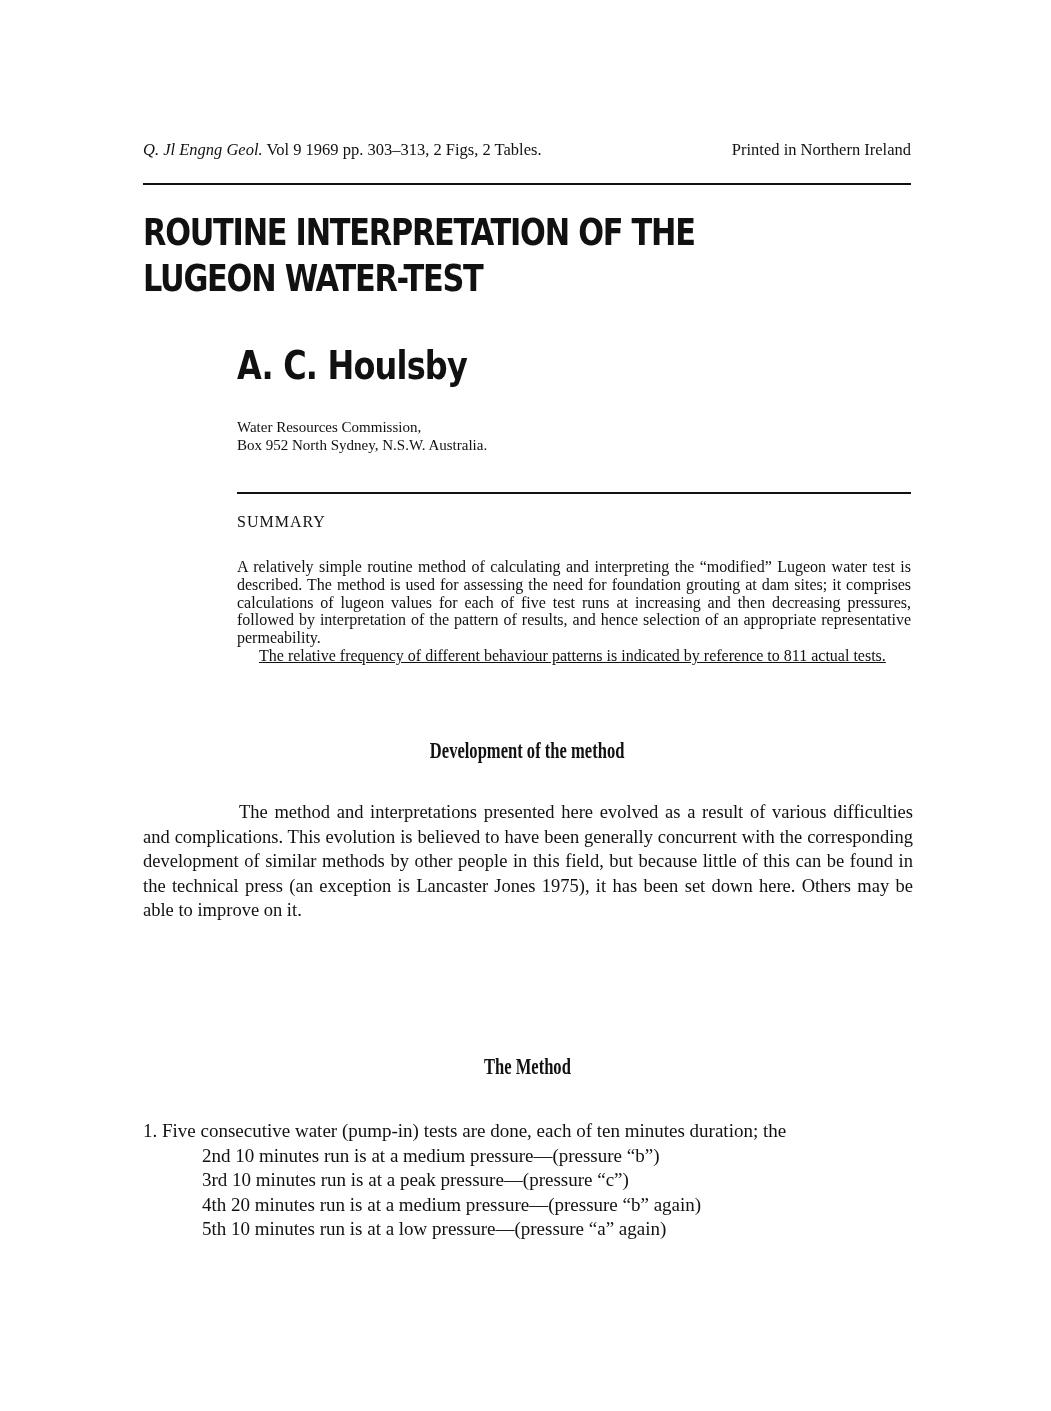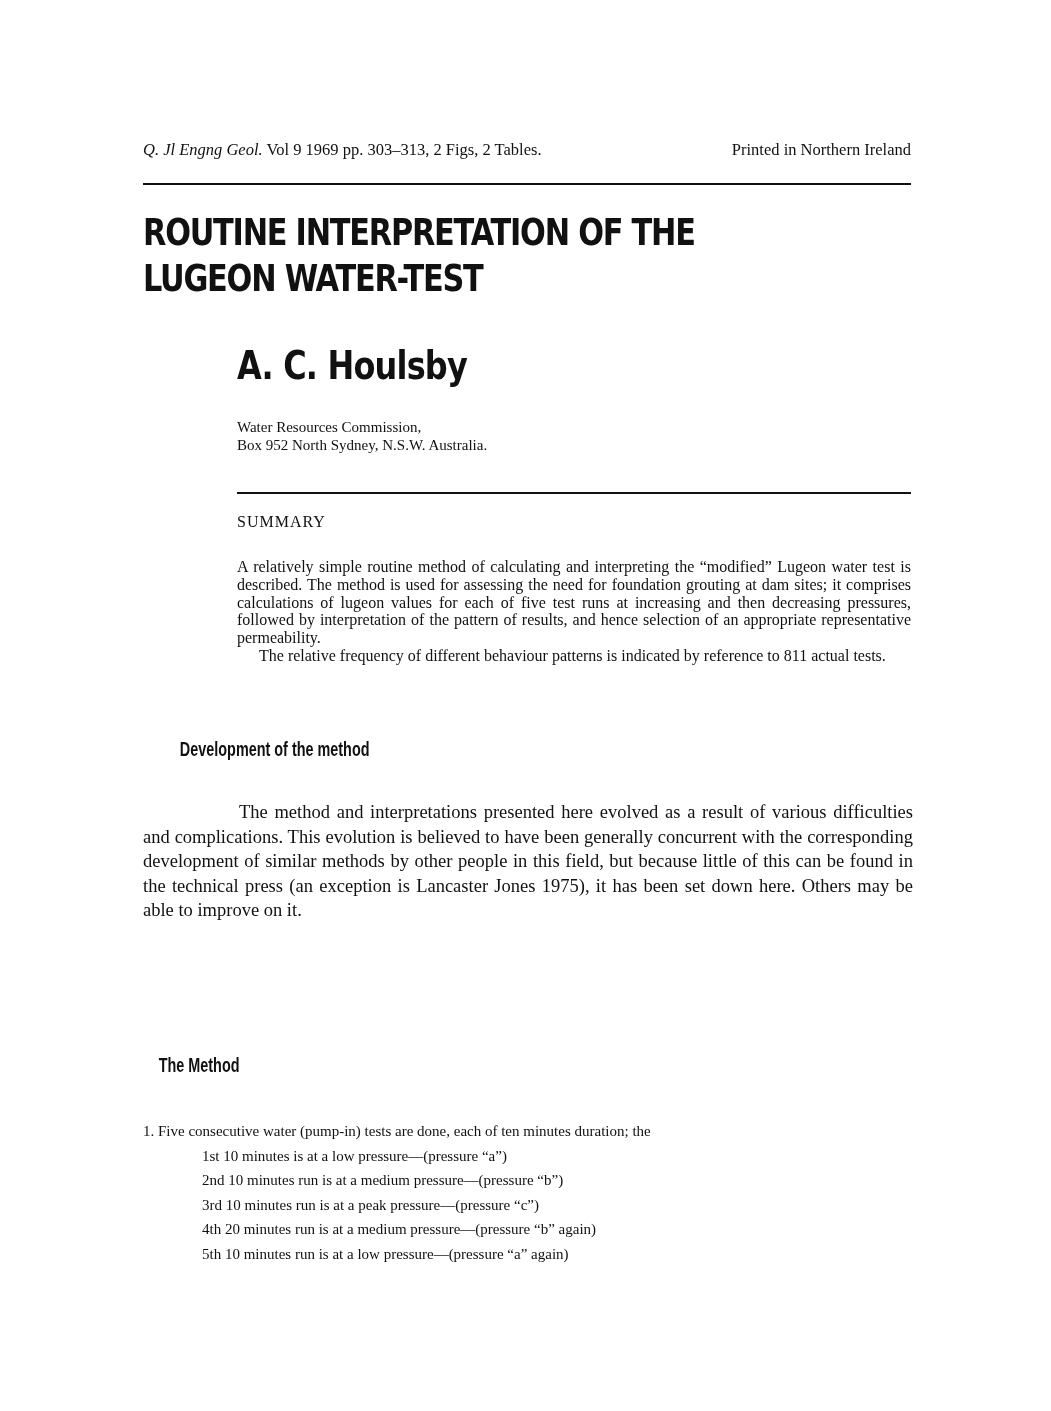--- a/index.html
+++ b/index.html
@@ -9,30 +9,30 @@
   .journal-line .cite { position: absolute; left: 0; top: 0; white-space: nowrap; }
   .journal-line .printed { position: absolute; right: 0; top: 0; white-space: nowrap; }
   .rule-top { left: 143px; top: 183px; width: 768px; height: 2px; background: #111; }
   .title { left: 143px; top: 210px; font-family: "DejaVu Sans", sans-serif; font-weight: bold; font-size: 37px; line-height: 46px; letter-spacing: -1.5px; transform: scaleX(0.82); transform-origin: left top; white-space: nowrap; }
   .author { left: 237px; top: 343px; font-family: "DejaVu Sans", sans-serif; font-weight: bold; font-size: 39px; letter-spacing: -1px; transform: scaleX(0.82); transform-origin: left top; white-space: nowrap; }
   .affil { left: 237px; top: 418px; font-size: 15px; line-height: 18px; }
   .rule-mid { left: 237px; top: 492px; width: 674px; height: 2px; background: #111; }
   .summary-head { left: 237px; top: 513px; font-size: 16px; letter-spacing: 1px; }
   .summary { left: 237px; top: 558px; width: 674px; font-size: 16px; line-height: 17.8px; text-align: justify; }
   .summary p { margin: 0; }
-  .summary p.indent { text-indent: 22px; }
-  .section-head { left: 143px; width: 768px; font-family: Liberation Sans, sans-serif; font-weight: bold; font-size: 20px; }
+  .summary p.indent { text-indent: 22px; text-decoration: underline; }
+  .section-head { left: 143px; width: 768px; text-align: center; font-family: Liberation Serif, serif; font-weight: bold; font-size: 23px; }
   .section-head span { display: inline-block; transform: scaleX(0.72); }
   .sec1 { top: 738px; }
   .sec2 { top: 1054px; }
   .body { left: 143px; top: 800px; width: 770px; font-size: 18.5px; line-height: 24.6px; text-align: justify; }
   .body p { margin: 0; }
   .body p.first { text-indent: 96px; }
   .body p.indent { text-indent: 38px; }
-  .list { left: 143px; top: 1119px; width: 780px; font-size: 15px; line-height: 24.6px; }
+  .list { left: 143px; top: 1119px; width: 780px; font-size: 19px; line-height: 24.6px; }
   .list .item { white-space: nowrap; }
   .list .sub { padding-left: 59px; white-space: nowrap; }
 </style>
 </head>
 <body>
 
 <div class="abs journal-line">
   <span class="cite"><i>Q. Jl Engng Geol.</i><span> Vol 9 1969 pp. 303–313, 2 Figs, 2 Tables.</span></span>
   <span class="printed">Printed in Northern Ireland</span>
 </div>
@@ -57,18 +57,17 @@
 </div>
 
 <div class="abs section-head sec1"><span>Development of the method</span></div>
 <div class="abs body">
   <p class="first">The method and interpretations presented here evolved as a result of various difficulties and complications. This evolution is believed to have been generally concurrent with the corresponding development of similar methods by other people in this field, but because little of this can be found in the technical press (an exception is Lancaster Jones 1975), it has been set down here. Others may be able to improve on it.</p>
 </div>
 
 <div class="abs section-head sec2"><span>The Method</span></div>
 <div class="abs list">
   <div class="item">1. Five consecutive water (pump-in) tests are done, each of ten minutes duration; the</div>
-  <div class="sub">1st 10 minutes is at a low pressure—(pressure “a”)</div>
   <div class="sub">2nd 10 minutes run is at a medium pressure—(pressure “b”)</div>
   <div class="sub">3rd 10 minutes run is at a peak pressure—(pressure “c”)</div>
   <div class="sub">4th 20 minutes run is at a medium pressure—(pressure “b” again)</div>
   <div class="sub">5th 10 minutes run is at a low pressure—(pressure “a” again)</div>
 </div>
 
 </body></html>

